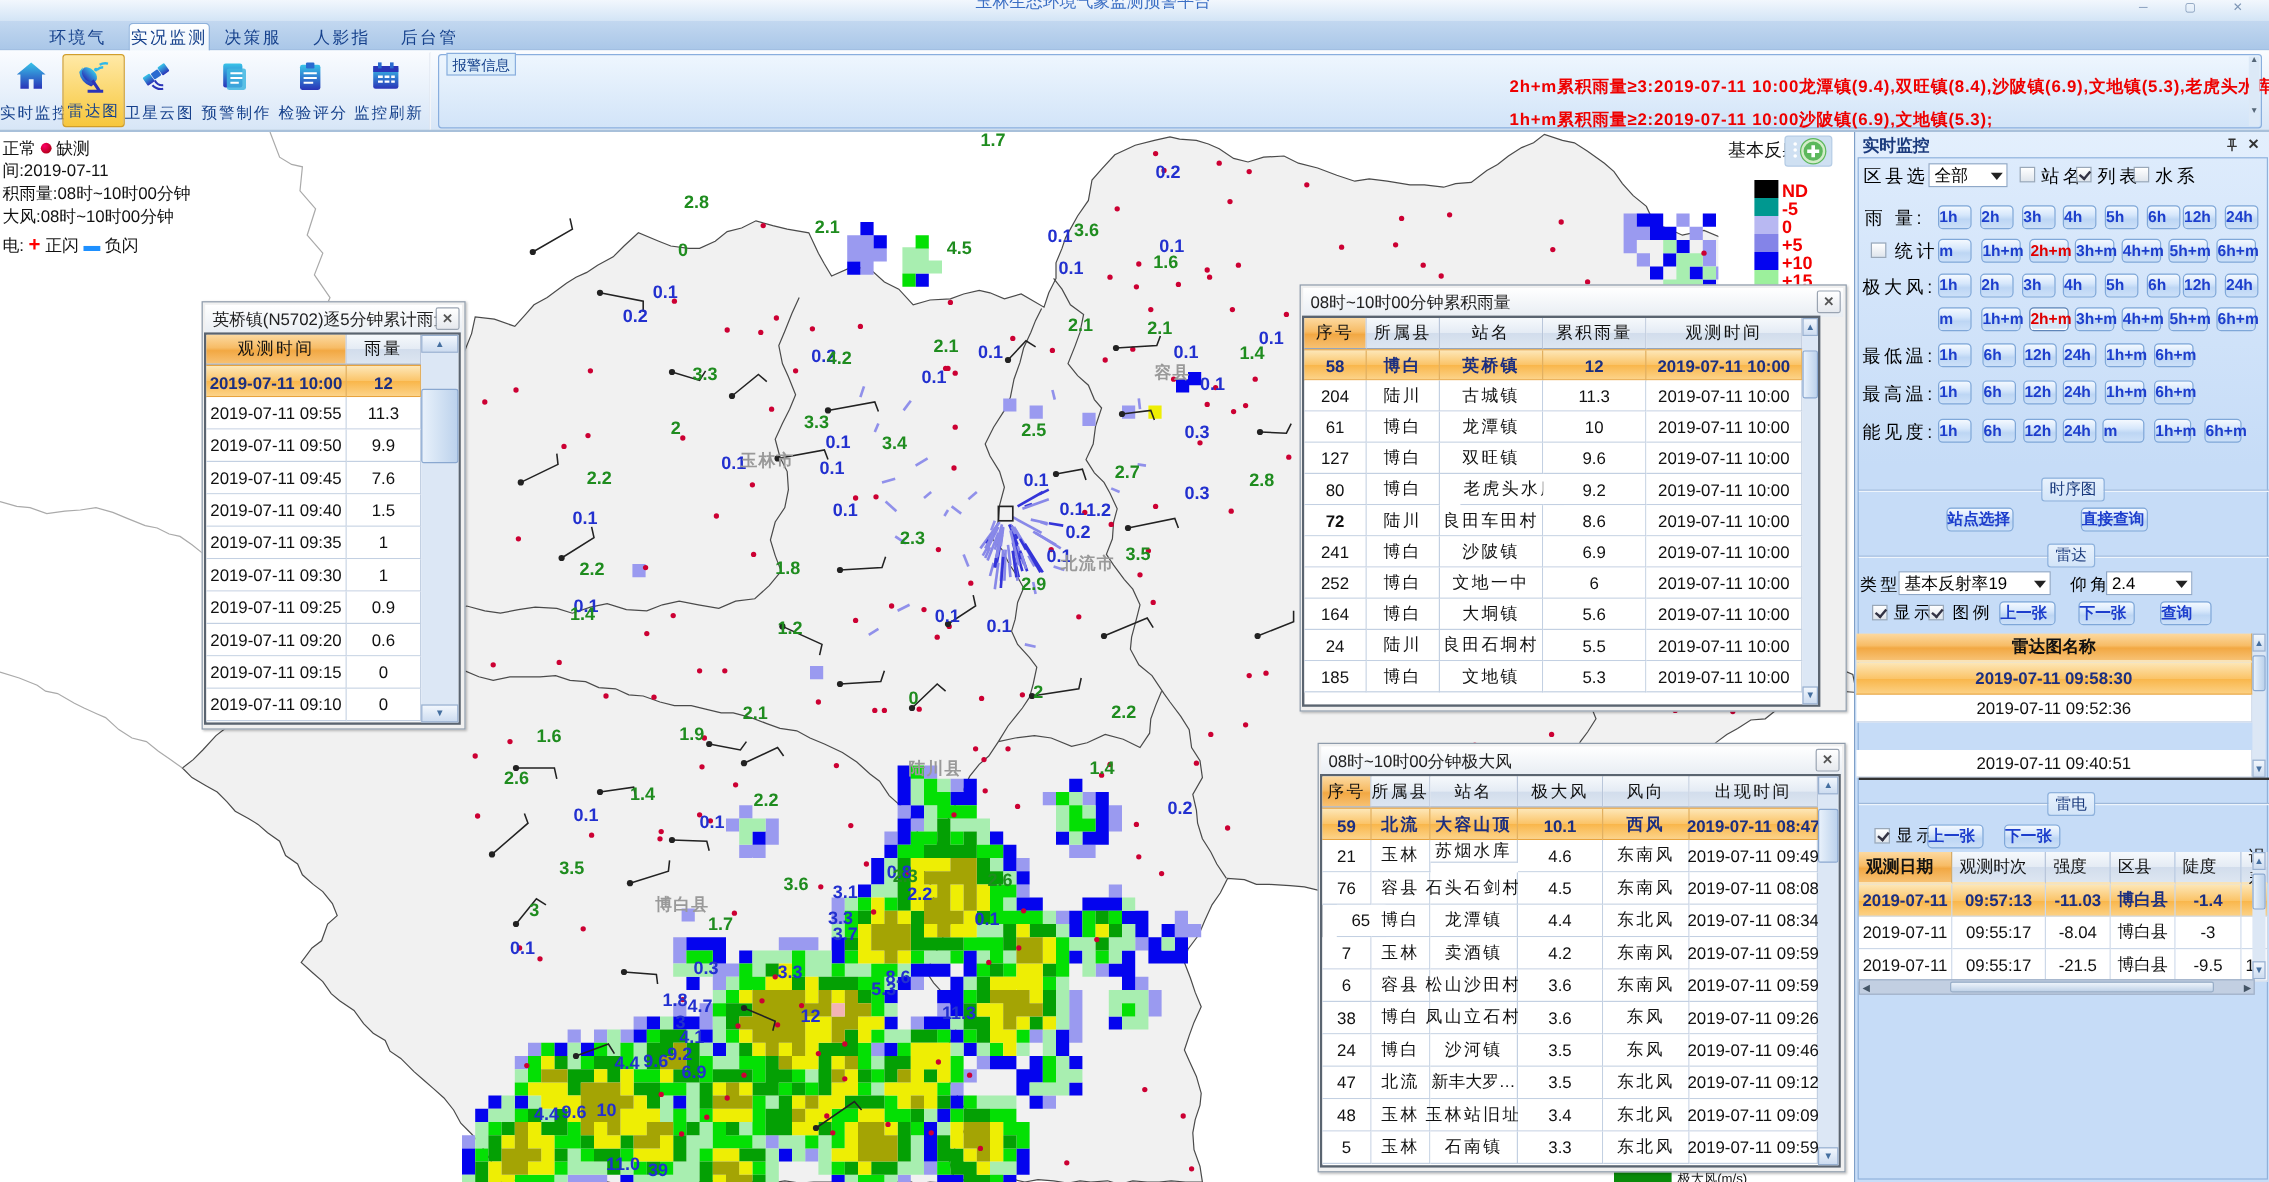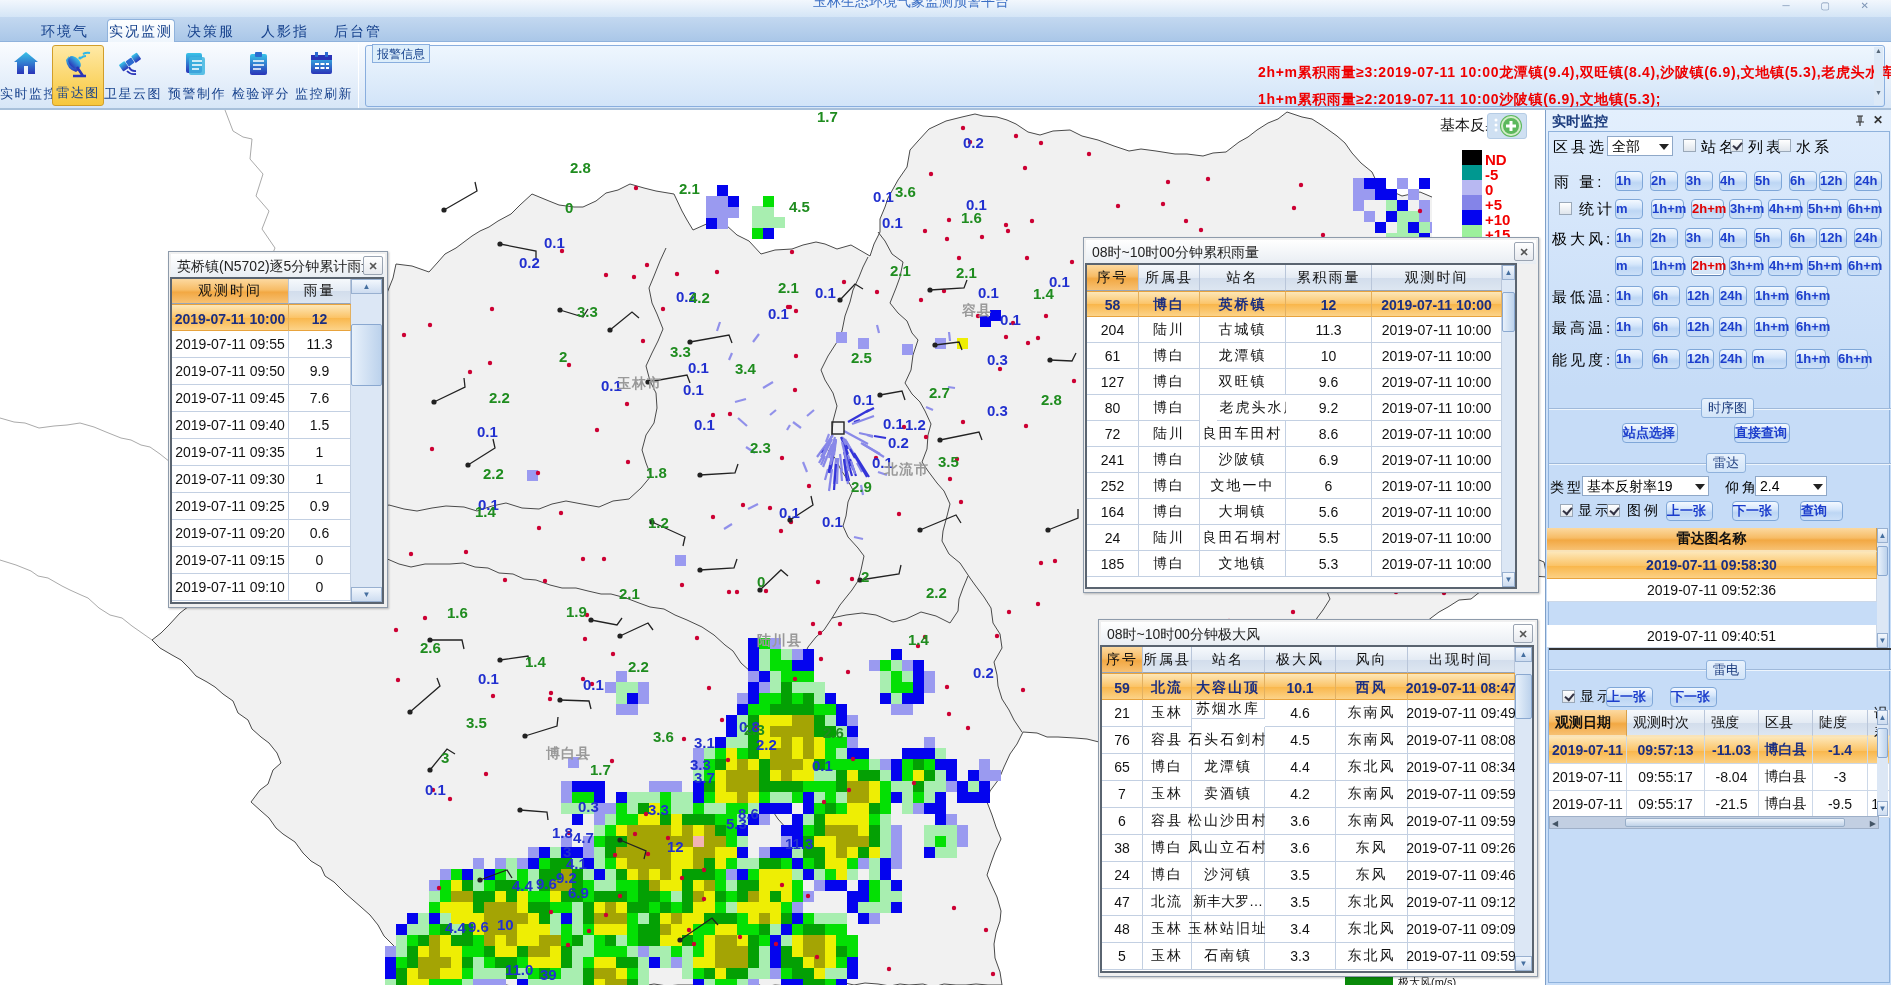--- a/index.html
+++ b/index.html
@@ -652,20 +652,27 @@
       <text x="468" y="932" fill="#2230cf" font-size="15" font-weight="bold">9.6</text>
       <text x="505" y="975" fill="#2230cf" font-size="15" font-weight="bold">11.0</text>
       <text x="540" y="980" fill="#2230cf" font-size="15" font-weight="bold">39</text>
       <text x="744" y="735" fill="#1f8c1f" font-size="15" font-weight="bold">2.3</text>
       <text x="617" y="388" fill="#999" font-size="14" font-weight="bold" letter-spacing="1">玉林市</text>
       <text x="962" y="315" fill="#999" font-size="14" font-weight="bold" letter-spacing="1">容县</text>
       <text x="884" y="474" fill="#999" font-size="14" font-weight="bold" letter-spacing="1">北流市</text>
       <text x="757" y="645" fill="#999" font-size="14" font-weight="bold" letter-spacing="1">陆川县</text>
       <text x="546" y="758" fill="#999" font-size="14" font-weight="bold" letter-spacing="1">博白县</text>
     </svg>
+<div id="maplegend">
+ <div>正常 <span style="display:inline-block;width:9px;height:9px;border-radius:50%;background:radial-gradient(circle at 35% 30%,#f06,#900)"></span> 缺测</div>
+ <div>间:2019-07-11</div>
+ <div>积雨量:08时~10时00分钟</div>
+ <div>大风:08时~10时00分钟</div>
+ <div style="margin-top:6px">电: <span style="color:#f00;font-weight:bold;font-size:17px">+</span> 正闪 <span style="color:#1E90FF;font-weight:bold">▬</span> 负闪</div>
+</div>
 <div id="rleg">
  <div class="ttl">基本反射率</div>
  <div id="zoombtn"><svg width="38" height="25" viewBox="0 0 38 25">
           <circle cx="23" cy="12" r="11" fill="#5cb85c"></circle>
           <circle cx="23" cy="12" r="9" fill="none" stroke="#d2ecc8" stroke-width="2"></circle>
           <path d="M18 12h10M23 7v10" stroke="#fff" stroke-width="3"></path>
           <circle cx="8" cy="6" r="1.5" fill="#fff"></circle>
           <circle cx="8" cy="11" r="1.5" fill="#fff"></circle>
           <circle cx="8" cy="16" r="1.5" fill="#fff"></circle>
         </svg></div>
@@ -757,21 +764,21 @@
       <div class="cell" style="left:0px;top:104px;width:52px;height:26px;">127</div>
       <div class="cell" style="left:52px;top:104px;width:61px;height:26px;letter-spacing:2px;">博白</div>
       <div class="cell" style="left:113px;top:104px;width:86px;height:26px;letter-spacing:2px;">双旺镇</div>
       <div class="cell" style="left:199px;top:104px;width:86px;height:26px;">9.6</div>
       <div class="cell" style="left:285px;top:104px;width:130px;height:26px;">2019-07-11 10:00</div>
       <div class="cell" style="left:0px;top:130px;width:52px;height:26px;">80</div>
       <div class="cell" style="left:52px;top:130px;width:61px;height:26px;letter-spacing:2px;">博白</div>
       <div class="cell" style="left:113px;top:130px;width:86px;height:26px;letter-spacing:2px;margin-left:17px;">老虎头水库</div>
       <div class="cell" style="left:199px;top:130px;width:86px;height:26px;">9.2</div>
       <div class="cell" style="left:285px;top:130px;width:130px;height:26px;">2019-07-11 10:00</div>
-      <div class="cell" style="left:0px;top:156px;width:52px;height:26px;">72</div>
+      <div class="cell" style="left:0px;top:156px;width:52px;height:26px;font-weight:bold;">72</div>
       <div class="cell" style="left:52px;top:156px;width:61px;height:26px;letter-spacing:2px;">陆川</div>
       <div class="cell" style="left:113px;top:156px;width:86px;height:26px;letter-spacing:2px;">良田车田村</div>
       <div class="cell" style="left:199px;top:156px;width:86px;height:26px;">8.6</div>
       <div class="cell" style="left:285px;top:156px;width:130px;height:26px;">2019-07-11 10:00</div>
       <div class="cell" style="left:0px;top:182px;width:52px;height:26px;">241</div>
       <div class="cell" style="left:52px;top:182px;width:61px;height:26px;letter-spacing:2px;">博白</div>
       <div class="cell" style="left:113px;top:182px;width:86px;height:26px;letter-spacing:2px;">沙陂镇</div>
       <div class="cell" style="left:199px;top:182px;width:86px;height:26px;">6.9</div>
       <div class="cell" style="left:285px;top:182px;width:130px;height:26px;">2019-07-11 10:00</div>
       <div class="cell" style="left:0px;top:208px;width:52px;height:26px;">252</div>
@@ -826,21 +833,21 @@
       <div class="cell" style="left:90px;top:53px;width:73px;height:19px;letter-spacing:2px;">苏烟水库</div>
       <div class="cell" style="left:163px;top:53px;width:71px;height:27px;">4.6</div>
       <div class="cell" style="left:234px;top:53px;width:72px;height:27px;letter-spacing:2px;">东南风</div>
       <div class="cell" style="left:306px;top:53px;width:107px;height:27px;">2019-07-11 09:49</div>
       <div class="cell" style="left:0px;top:80px;width:41px;height:27px;">76</div>
       <div class="cell" style="left:41px;top:80px;width:49px;height:27px;letter-spacing:2px;">容县</div>
       <div class="cell" style="left:90px;top:80px;width:73px;height:27px;letter-spacing:2px;">石头石剑村</div>
       <div class="cell" style="left:163px;top:80px;width:71px;height:27px;">4.5</div>
       <div class="cell" style="left:234px;top:80px;width:72px;height:27px;letter-spacing:2px;">东南风</div>
       <div class="cell" style="left:306px;top:80px;width:107px;height:27px;">2019-07-11 08:08</div>
-      <div class="cell" style="left:0px;top:107px;width:41px;height:27px;">65</div>
+      <div class="cell" style="left:12px;top:107px;width:41px;height:27px;">65</div>
       <div class="cell" style="left:41px;top:107px;width:49px;height:27px;letter-spacing:2px;">博白</div>
       <div class="cell" style="left:90px;top:107px;width:73px;height:27px;letter-spacing:2px;">龙潭镇</div>
       <div class="cell" style="left:163px;top:107px;width:71px;height:27px;">4.4</div>
       <div class="cell" style="left:234px;top:107px;width:72px;height:27px;letter-spacing:2px;">东北风</div>
       <div class="cell" style="left:306px;top:107px;width:107px;height:27px;">2019-07-11 08:34</div>
       <div class="cell" style="left:0px;top:134px;width:41px;height:27px;">7</div>
       <div class="cell" style="left:41px;top:134px;width:49px;height:27px;letter-spacing:2px;">玉林</div>
       <div class="cell" style="left:90px;top:134px;width:73px;height:27px;letter-spacing:2px;">卖酒镇</div>
       <div class="cell" style="left:163px;top:134px;width:71px;height:27px;">4.2</div>
       <div class="cell" style="left:234px;top:134px;width:72px;height:27px;letter-spacing:2px;">东南风</div>

